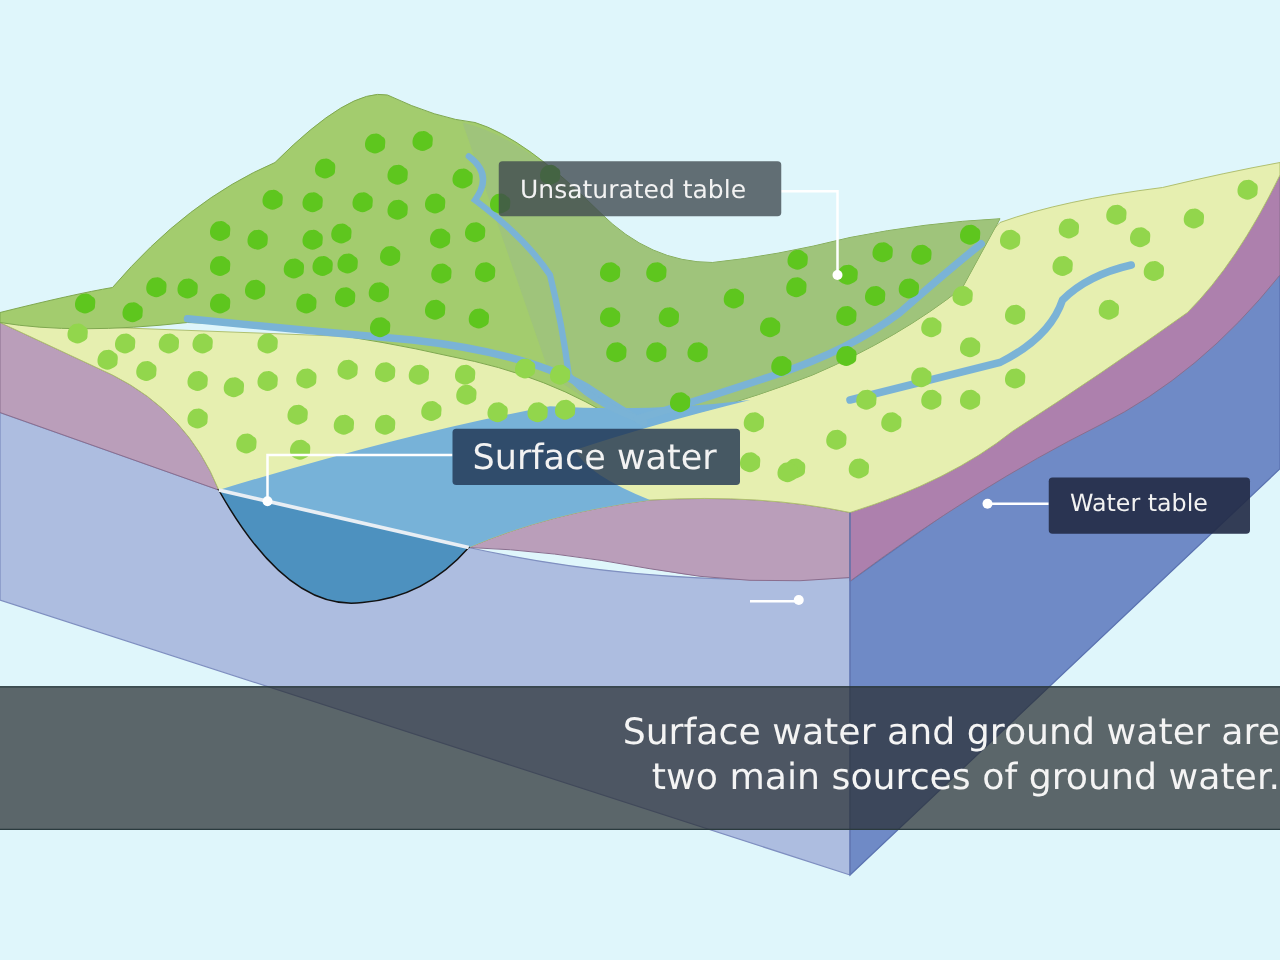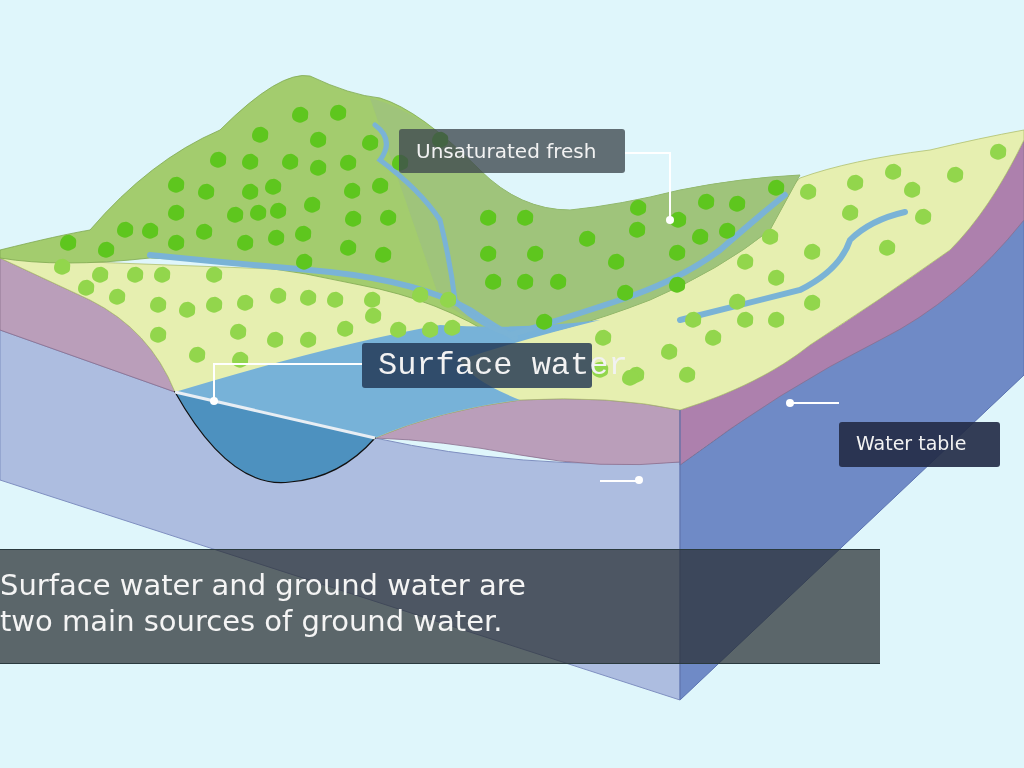--- a/index.html
+++ b/index.html
@@ -18,32 +18,32 @@
     box-sizing: border-box;
   }
   #lbl-soil {
     left: 399px; top: 129px; width: 226px; height: 44px;
     background: rgba(62, 72, 78, 0.78);
     font-size: 20px; line-height: 44px; padding-left: 17px;
   }
   #lbl-surface {
     left: 362px; top: 343px; width: 230px; height: 45px;
     background: rgba(30, 50, 80, 0.80);
-    font-size: 32px; line-height: 45px; padding-left: 16px; font-family: Liberation Mono, monospace;
+    font-size: 28px; line-height: 45px; padding-left: 16px;
   }
   #lbl-table {
     left: 839px; top: 382px; width: 161px; height: 45px;
     background: rgba(36, 44, 72, 0.92);
-    font-size: 19px; line-height: 43px; padding-left: 17px; margin-top: 40px;
+    font-size: 19px; line-height: 43px; padding-left: 17px;
   }
   #caption {
-    position: absolute; left: 0; top: 549px; width: 880px; height: 115px;
+    position: absolute; left: 0; top: 549px; width: 1024px; height: 115px;
     background: rgba(40, 46, 50, 0.72);
     border-top: 1px solid #2a3a3e; border-bottom: 1px solid #2a3a3e;
-    color: #f4f4f4; text-align: left;
+    color: #f4f4f4; text-align: right;
     font-size: 29px; line-height: 36px;
     box-sizing: border-box; padding-top: 17px;
   }
   #caption span { display: block; }
 </style>
 </head>
 <body>
 
 <svg id="scene" width="1024" height="768" viewBox="0 0 1024 768">
   <defs>
@@ -209,20 +209,20 @@
     <polyline points="600,481 638,481"></polyline>
   </g>
   <g fill="#ffffff">
     <circle cx="670" cy="220" r="4"></circle>
     <circle cx="214" cy="401" r="4"></circle>
     <circle cx="790" cy="403" r="4"></circle>
     <circle cx="639" cy="480" r="4"></circle>
   </g>
 </svg>
 
-<div id="lbl-soil" class="label">Unsaturated fresh</div>
+<div id="lbl-soil" class="label">Unsaturated table</div>
 <div id="lbl-surface" class="label">Surface water</div>
 <div id="lbl-table" class="label">Water table</div>
 
 <div id="caption">
   <span>Surface water and ground water are</span>
   <span>two main sources of ground water.</span>
 </div>
 
 </body></html>

